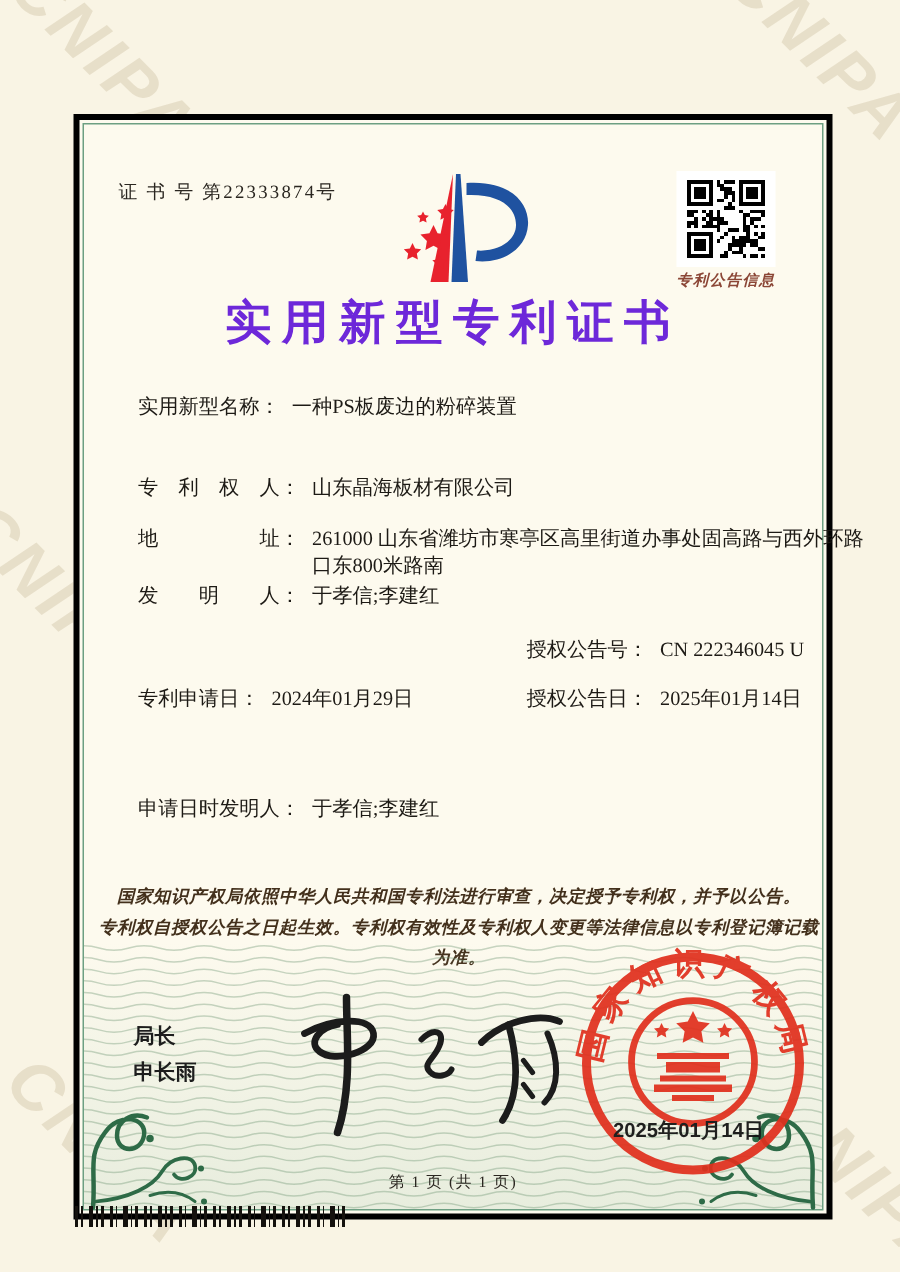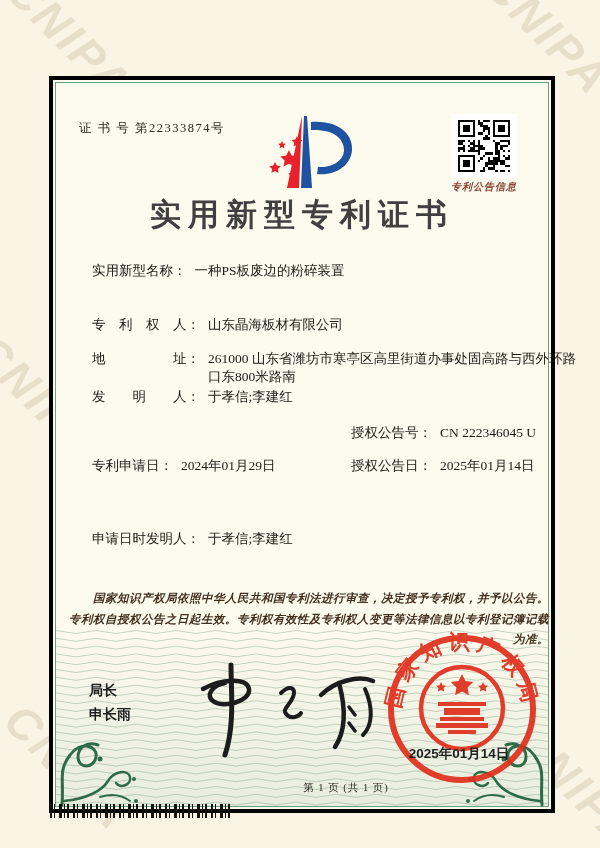--- a/index.html
+++ b/index.html
@@ -40,54 +40,54 @@
   }
   .qr-box svg{width:52px;height:52px;}
   .qr-label{
     position:absolute;left:370px;top:100px;width:122px;
     text-align:center;font-size:10px;font-weight:bold;
     color:#8b4636;letter-spacing:1px;font-style:italic;
   }
   .title{
     position:absolute;left:0;top:114px;width:100%;
     text-align:center;font-size:31px;font-weight:bold;
-    letter-spacing:7px;color:#404040;
+    letter-spacing:7px;color:#6d28d9;
   }
   
   .field{
     position:absolute;font-size:13.5px;color:#1d1a15;white-space:nowrap;
   }
   .field .lab{display:inline-block;}
   .field .val{display:inline-block;margin-left:8px;}
   .field .val.wrap{white-space:normal;width:368px;vertical-align:top;line-height:18px;}
   
   .statement{
     position:absolute;left:10px;top:508px;width:486px;
-    text-align:right;font-size:11.5px;font-weight:600;
+    text-align:center;font-size:11.5px;font-weight:600;
     font-style:italic;color:#43301c;line-height:20.5px;letter-spacing:0.5px;
   }
   
   .waveband{
     position:absolute;left:3px;right:3px;bottom:3px;height:178px;
     overflow:hidden;pointer-events:none;
     background:linear-gradient(180deg,rgba(210,224,206,0.0),rgba(205,221,201,0.45));
   }
   .flourish{position:absolute;bottom:2px;width:92px;height:98px;pointer-events:none;}
   .flourish.left{left:3px;}
   .flourish.right{right:3px;transform:scaleX(-1);}
   .commissioner{
     position:absolute;left:36px;top:598px;
     font-family:"Liberation Sans",sans-serif;font-size:14px;
     font-weight:bold;color:#1d1d1d;line-height:24px;
   }
   .signature{position:absolute;left:120px;top:575px;width:210px;height:110px;}
   .seal{position:absolute;left:328px;top:548px;width:162px;height:162px;}
   .footer-page{
     position:absolute;left:0;bottom:14px;width:100%;
-    text-align:center;font-size:10.5px;color:#2a2620;letter-spacing:1px;padding-left:44px;
+    text-align:center;font-size:10.5px;color:#2a2620;letter-spacing:1px;
   }
   
   .barcode{
     position:absolute;left:50px;top:804px;width:180px;height:14px;
     background:repeating-linear-gradient(90deg,
       #15120e 0 2px,transparent 2px 4px,
       #15120e 4px 5px,transparent 5px 9px,
       #15120e 9px 12px,transparent 12px 14px,
       #15120e 14px 15px,transparent 15px 17px,
       #15120e 17px 19px,transparent 19px 23px);

